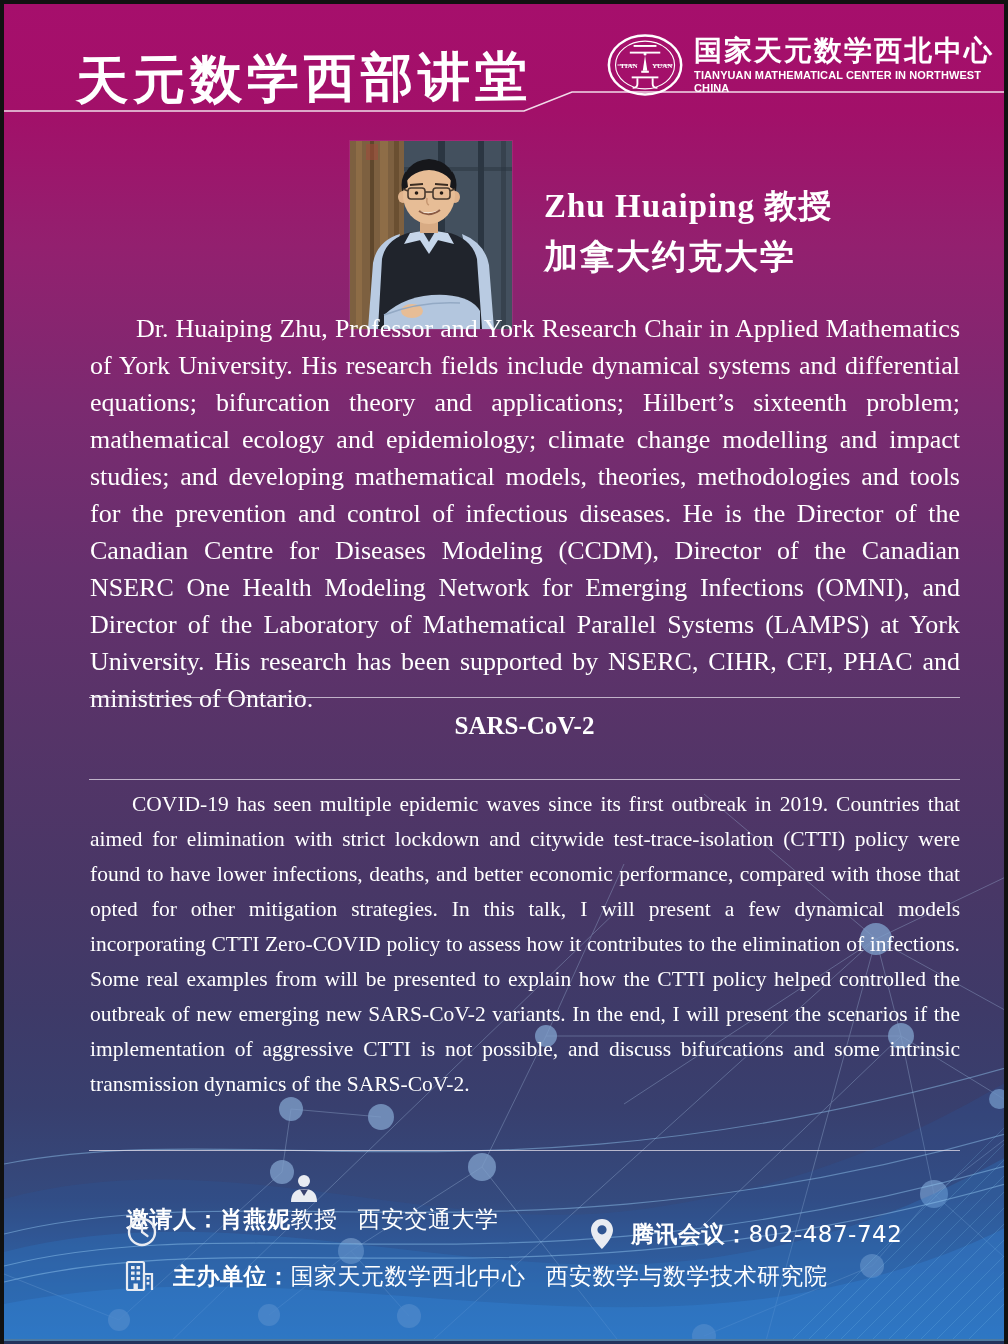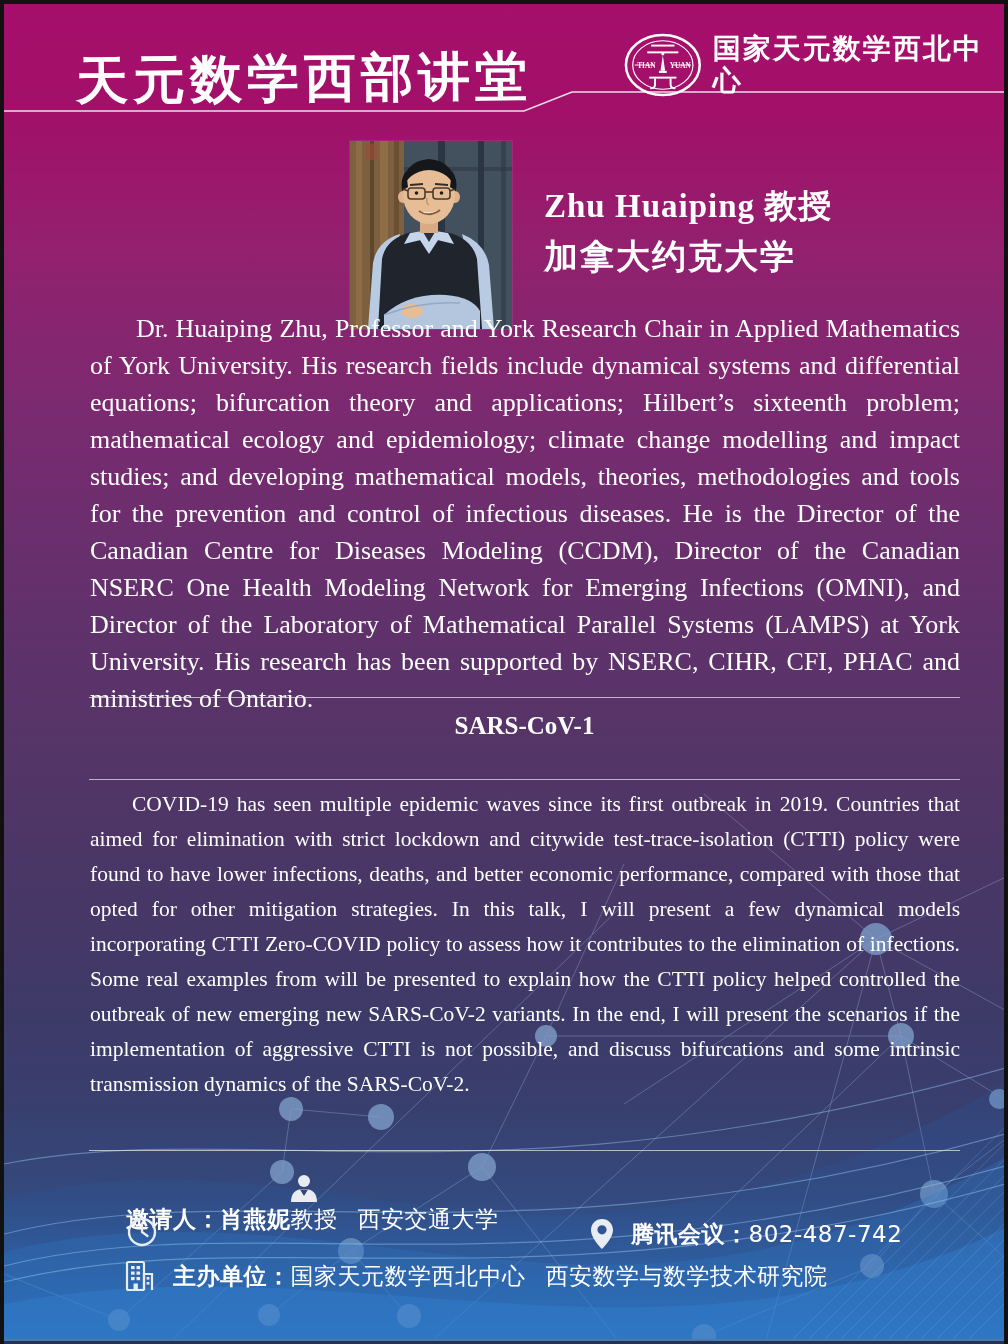--- a/index.html
+++ b/index.html
@@ -11,21 +11,21 @@
       #2f62a4 95%, #2e74bc 100%);
     font-family:"Liberation Sans", sans-serif;color:#fff;
   }
   .deco{position:absolute;left:0;top:0;width:1008px;height:1344px;pointer-events:none;}
   
   .banner-title{
     position:absolute;left:72px;top:40px;margin:0;
     font-size:52px;font-weight:700;letter-spacing:5px;color:#fff;
     font-family:"DejaVu Sans", sans-serif;transform:rotate(-0.6deg);
   }
-  .logo{position:absolute;left:619px;top:27px;display:flex;align-items:center;}
+  .logo{position:absolute;left:602px;top:27px;display:flex;align-items:center;}
   .logo-seal{width:82px;height:68px;}
   .org-names{margin-left:10px;}
   .org-cn{font-size:28px;font-weight:800;letter-spacing:2px;line-height:32px;}
   .org-en{font-size:11px;font-weight:700;letter-spacing:0.1px;line-height:13px;margin-top:2px;}
   .banner-line{position:absolute;left:0;top:0;width:1008px;height:120px;}
   
   .photo{position:absolute;left:346px;top:137px;width:162px;height:188px;box-shadow:0 0 0 1px rgba(255,255,255,0.08);}
   
   .speaker-name{position:absolute;left:540px;top:180px;font-size:33px;font-weight:700;
     font-family:"Liberation Serif", serif;letter-spacing:1px;}
@@ -149,20 +149,21 @@
       <g fill="#fff">
         <polygon points="41,24 38.6,40 43.4,40"></polygon>
         <rect x="37" y="40" width="8" height="2.2"></rect>
         <circle cx="41" cy="22.5" r="1.6"></circle>
       </g>
       <text x="24" y="37" font-size="7.5" font-weight="700" text-anchor="middle" fill="#fff" font-family="Liberation Serif, serif">TIAN</text>
       <text x="59" y="37" font-size="7.5" font-weight="700" text-anchor="middle" fill="#fff" font-family="Liberation Serif, serif">YUAN</text>
     </svg>
     <div class="org-names">
       <div class="org-cn">国家天元数学西北中心</div>
+      <div class="org-en">TIANYUAN MATHEMATICAL CENTER IN NORTHWEST CHINA</div>
     </div>
   </div>
 
   <svg class="banner-line" viewBox="0 0 1008 120" xmlns="http://www.w3.org/2000/svg">
     <polyline points="0,107 520,107 568,88 1008,88" fill="none" stroke="rgba(255,255,255,0.85)" stroke-width="1.6"></polyline>
   </svg>
 
   <svg class="photo" viewBox="0 0 162 188" xmlns="http://www.w3.org/2000/svg">
     <rect width="162" height="188" fill="#43505e"></rect>
     <rect x="0" y="0" width="54" height="188" fill="#7d6040"></rect>
@@ -213,21 +214,21 @@
     <path d="M34,174 Q70,160 110,162" stroke="#93a9c4" stroke-width="1.5" fill="none"></path>
   </svg>
 
   <div class="speaker-name">Zhu Huaiping 教授</div>
   <div class="speaker-affil">加拿大约克大学</div>
 
   <p class="bio">Dr. Huaiping Zhu, Professor and York Research Chair in Applied Mathematics of York University. His research fields include dynamical systems and differential equations; bifurcation theory and applications; Hilbert’s sixteenth problem; mathematical ecology and epidemiology; climate change modelling and impact studies; and developing mathematical models, theories, methodologies and tools for the prevention and control of infectious diseases. He is the Director of the Canadian Centre for Diseases Modeling (CCDM), Director of the Canadian NSERC One Health Modeling Network for Emerging Infections (OMNI), and Director of the Laboratory of Mathematical Parallel Systems (LAMPS) at York University. His research has been supported by NSERC, CIHR, CFI, PHAC and ministries of Ontario.</p>
 
   <div class="rule rule1"></div>
   <div class="talk-title">
-    <div>SARS-CoV-1</div>
+    <div>SARS-CoV-2</div>
   </div>
   <div class="rule rule2"></div>
 
   <p class="abstract">COVID-19 has seen multiple epidemic waves since its first outbreak in 2019. Countries that aimed for elimination with strict lockdown and citywide test-trace-isolation (CTTI) policy were found to have lower infections, deaths, and better economic performance, compared with those that opted for other mitigation strategies. In this talk, I will present a few dynamical models incorporating CTTI Zero-COVID policy to assess how it contributes to the elimination of infections. Some real examples from will be presented to explain how the CTTI policy helped controlled the outbreak of new emerging new SARS-CoV-2 variants. In the end, I will present the scenarios if the implementation of aggressive CTTI is not possible, and discuss bifurcations and some intrinsic transmission dynamics of the SARS-CoV-2.</p>
 
   <div class="rule rule3"></div>
 
   <div class="detail-row row-inviter">
     <svg class="d-icon" width="32" height="32" viewBox="0 0 32 32" xmlns="http://www.w3.org/2000/svg">
       <circle cx="16" cy="9" r="6" fill="#e9ecf2"></circle>

